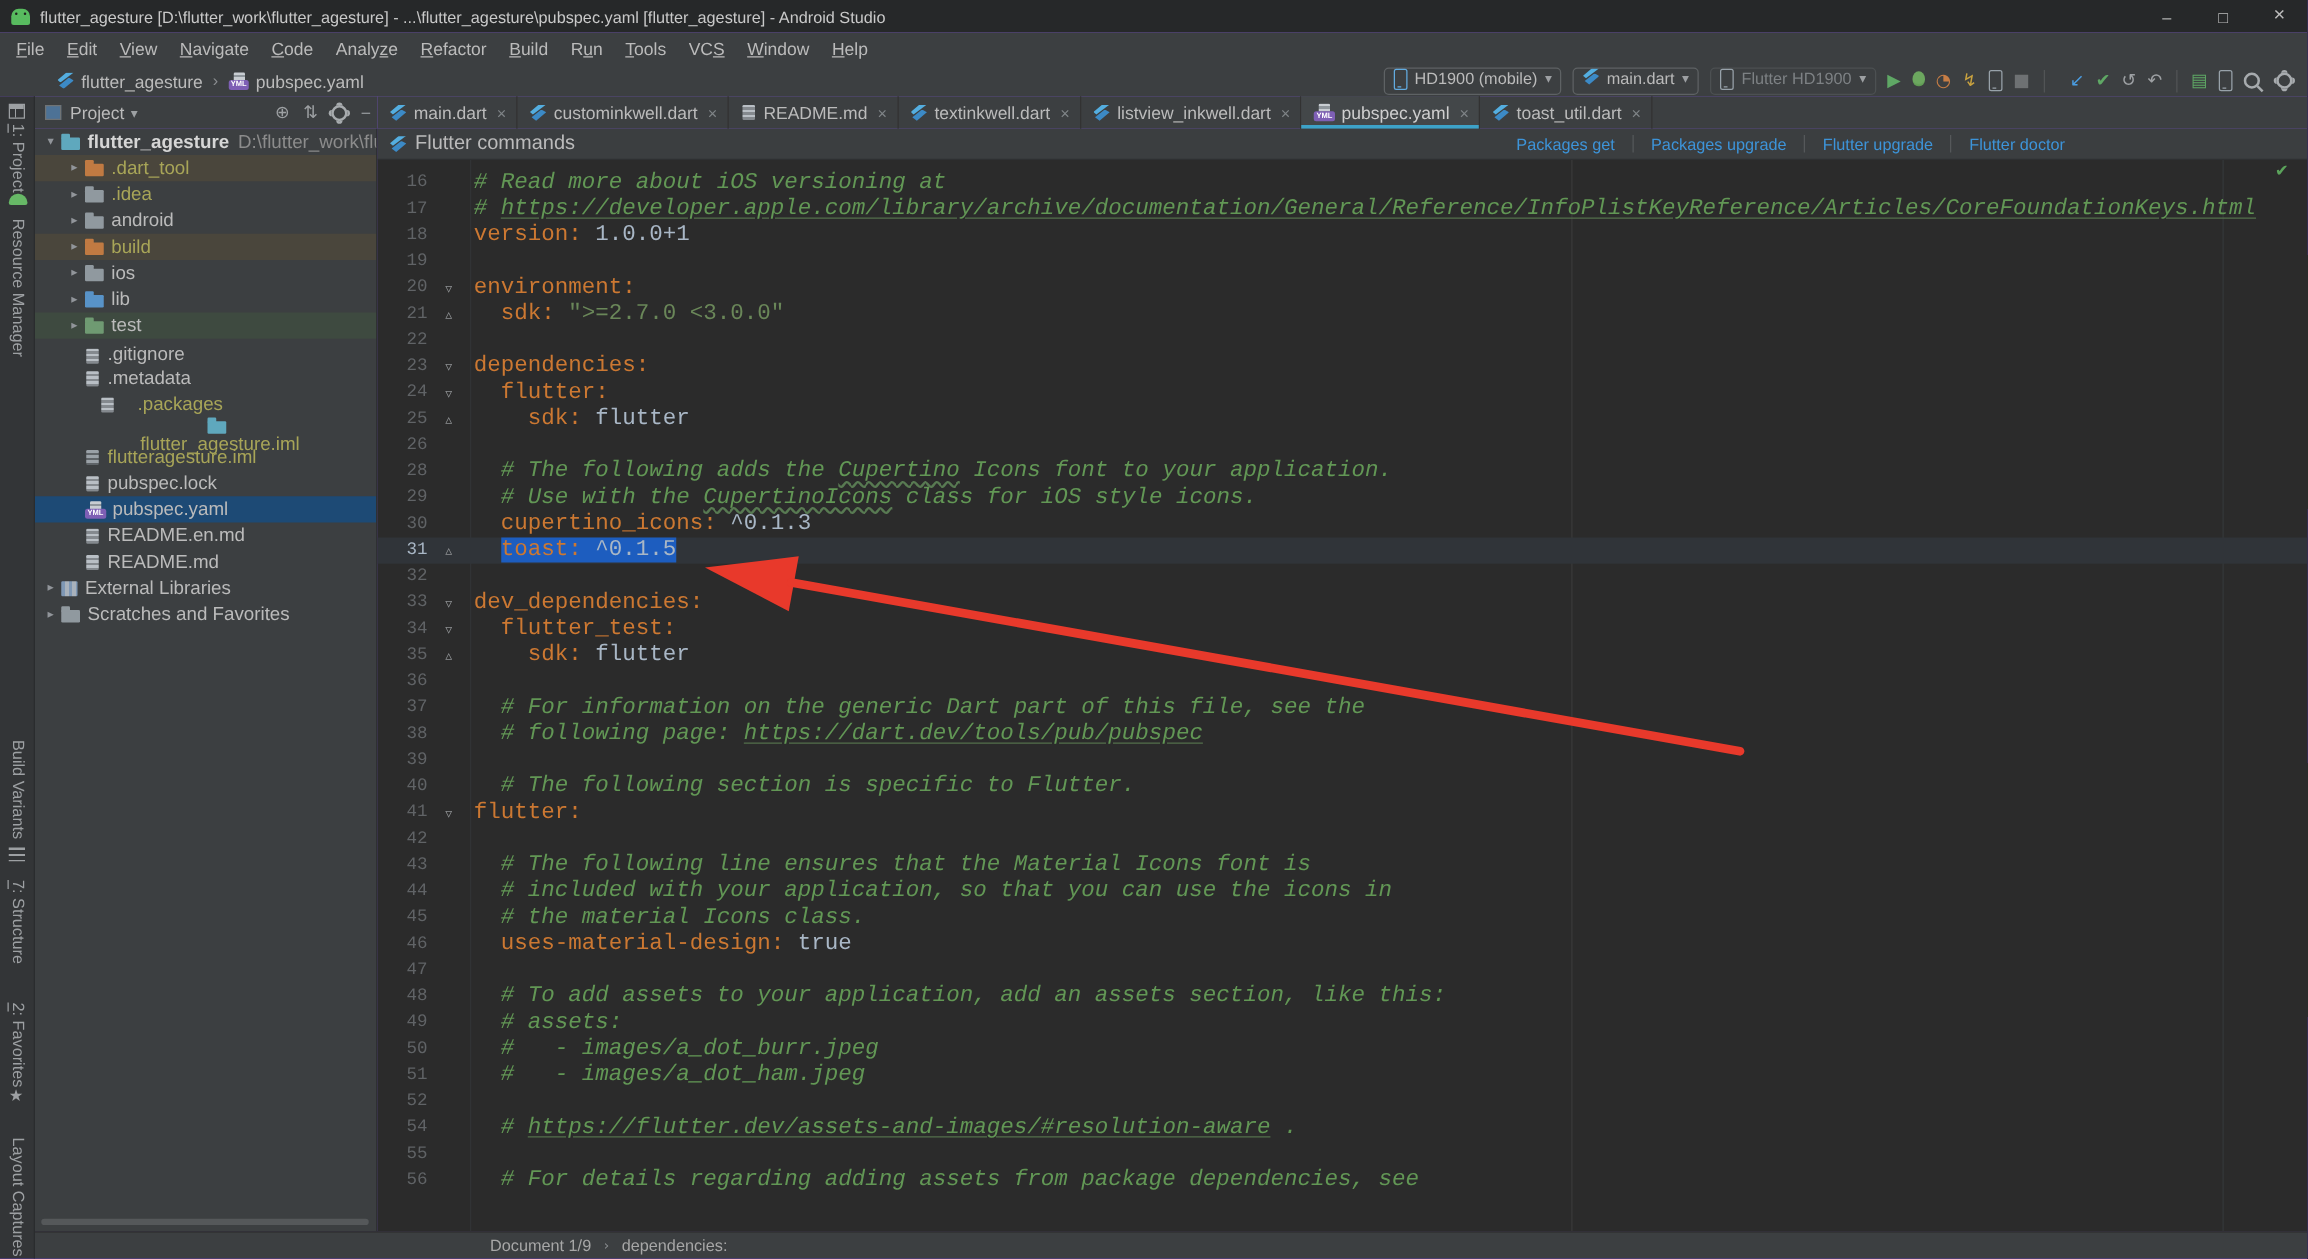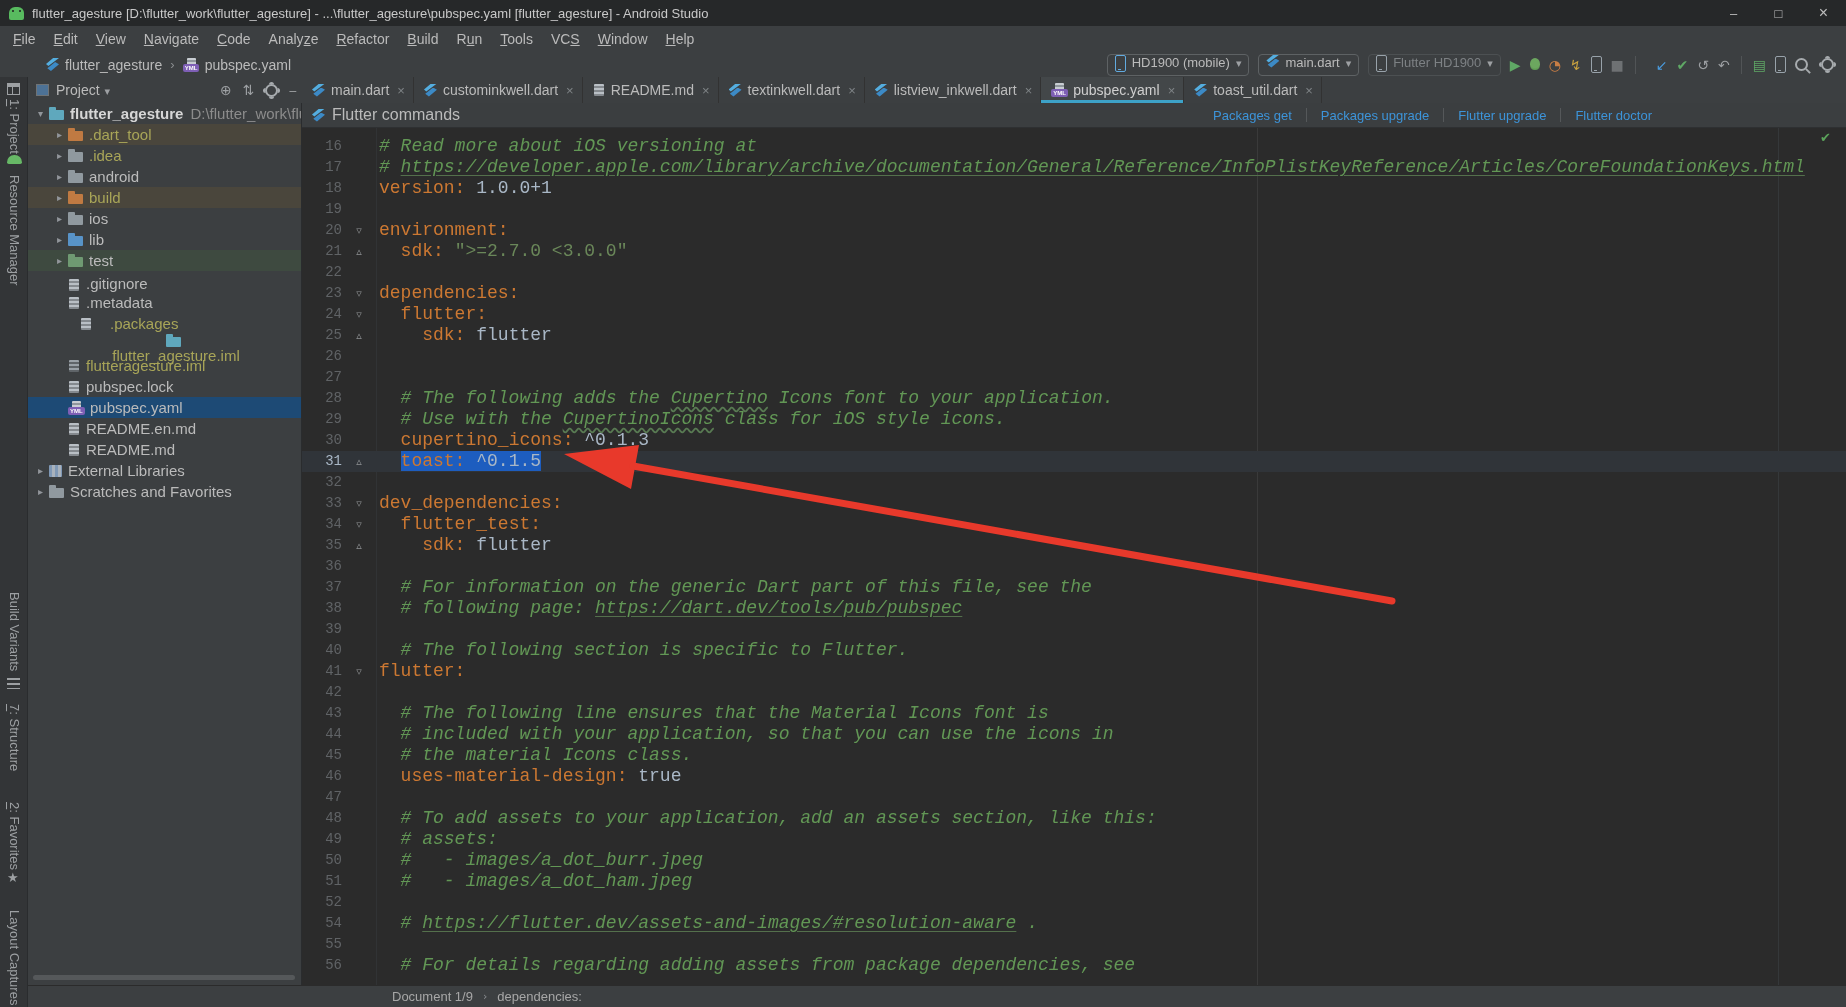--- a/index.html
+++ b/index.html
@@ -459,25 +459,20 @@
           <span class="ln">25</span>
           <span class="fold f-e"></span>
           <span class="ct"><span class="tc-v">    </span><span class="tc-k">sdk:</span><span class="tc-v"> flutter</span></span>
         </div>
         <div class="cl">
           <span class="ln">26</span>
           <span class="fold"></span>
           <span class="ct"></span>
         </div>
         <div class="cl">
-          <span class="ln">27</span>
-          <span class="fold"></span>
-          <span class="ct"></span>
-        </div>
-        <div class="cl">
           <span class="ln">28</span>
           <span class="fold"></span>
           <span class="ct"><span class="tc-c">  # The following adds the </span><span class="tc-c tc-w">Cupertino</span><span class="tc-c"> Icons font to your application.</span></span>
         </div>
         <div class="cl">
           <span class="ln">29</span>
           <span class="fold"></span>
           <span class="ct"><span class="tc-c">  # Use with the </span><span class="tc-c tc-w">CupertinoIcons</span><span class="tc-c"> class for iOS style icons.</span></span>
         </div>
         <div class="cl">

